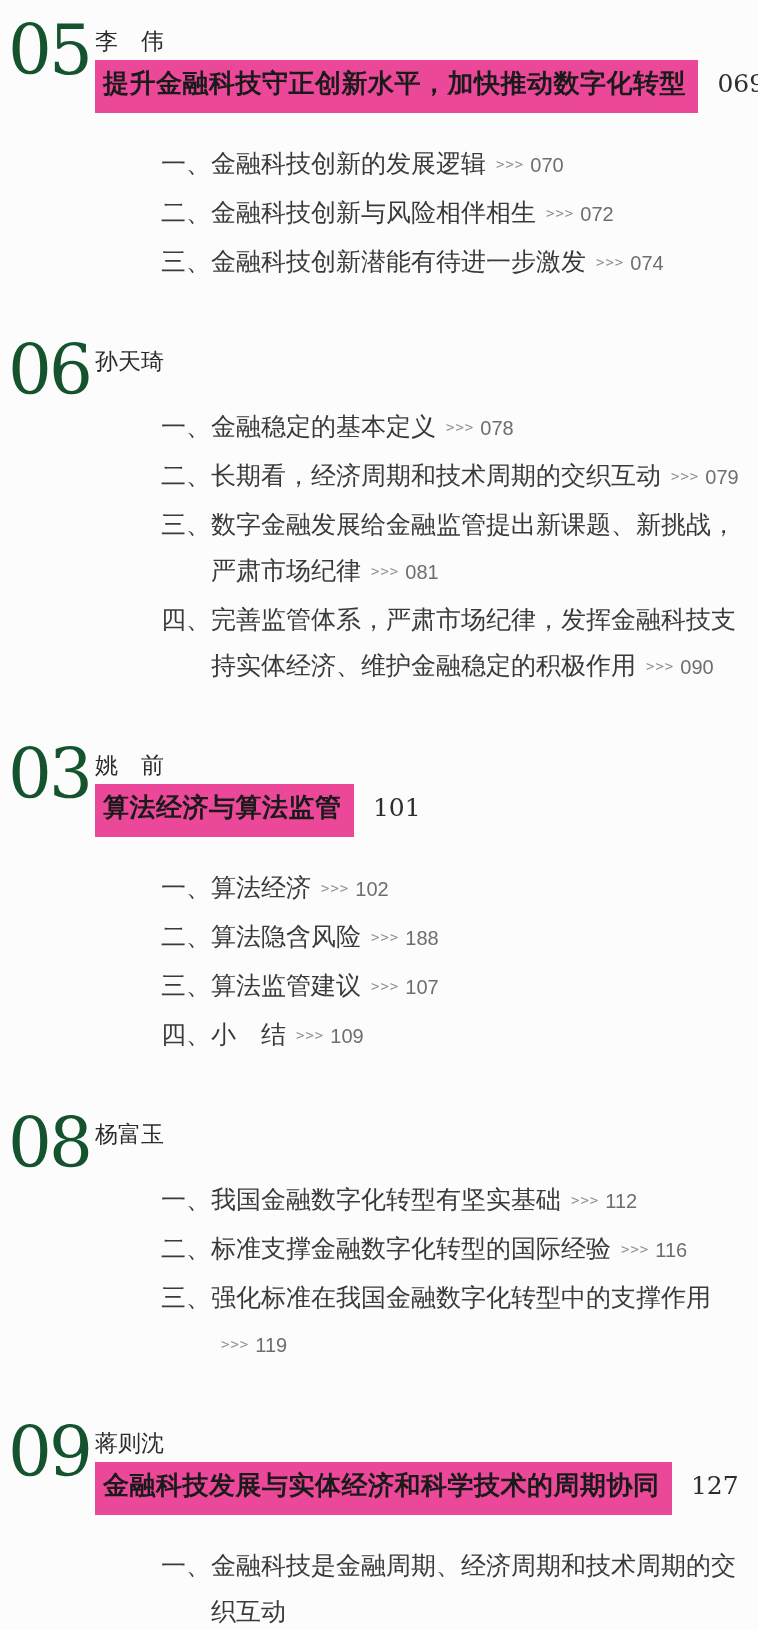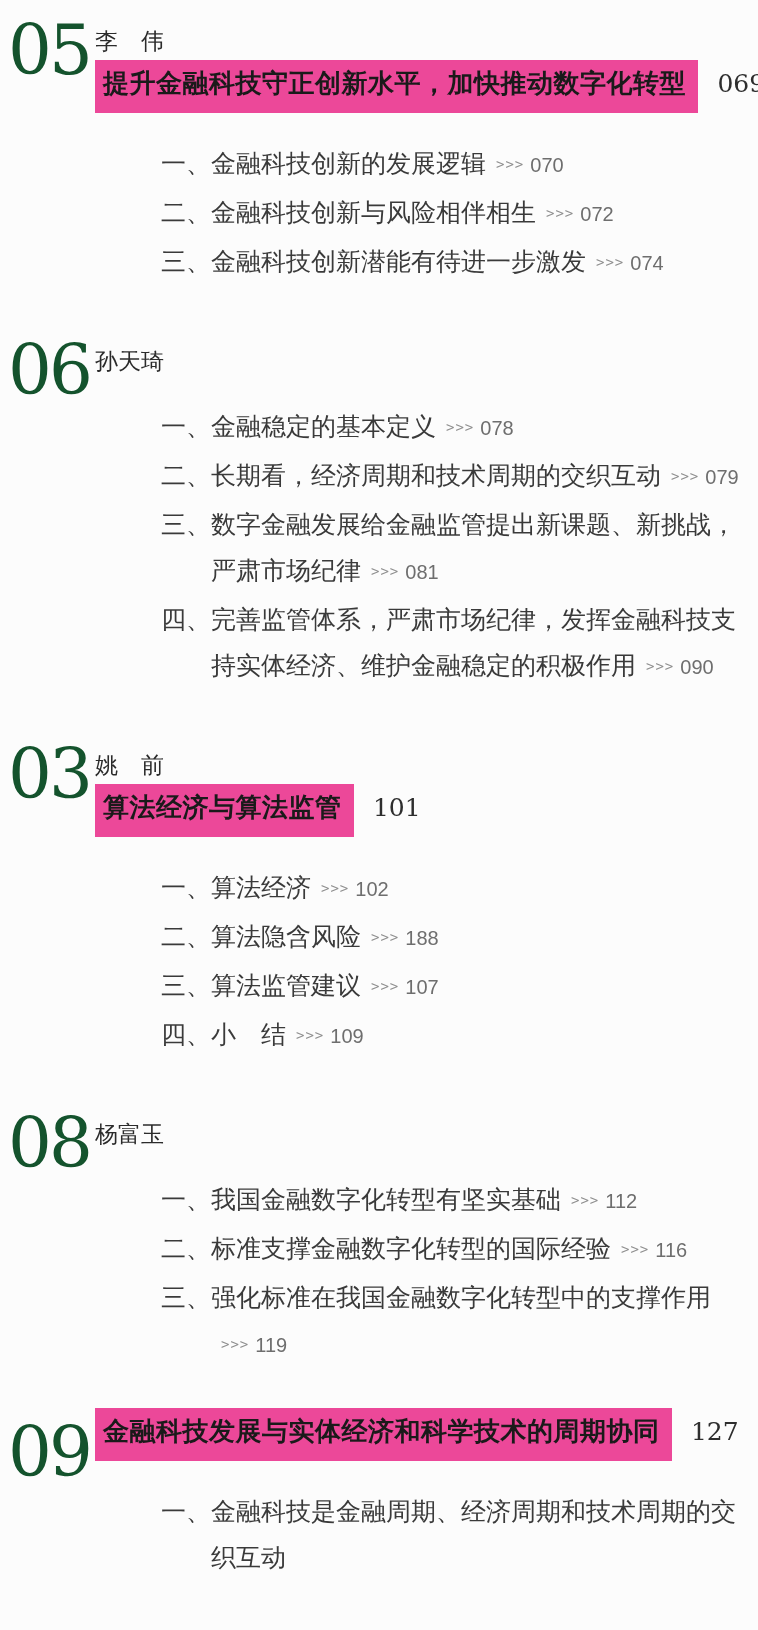--- a/index.html
+++ b/index.html
@@ -207,20 +207,21 @@
         </div>
       </div>
     </div>
   </section>
 
   <section class="chapter">
     <div class="num-col">
       <div class="chapter-num">09</div>
     </div>
     <div class="content-col">
+      <div class="author">蒋则沈</div>
       <div class="title-row">
         <span class="title-hl">金融科技发展与实体经济和科学技术的周期协同</span>
         <span class="title-page">127</span>
       </div>
       <div class="items">
         <div class="toc-item">
           <span class="marker">一、</span>
           <span class="item-body"><span class="item-text">金融科技是金融周期、经济周期和技术周期的交织互动</span></span>
         </div>
 

